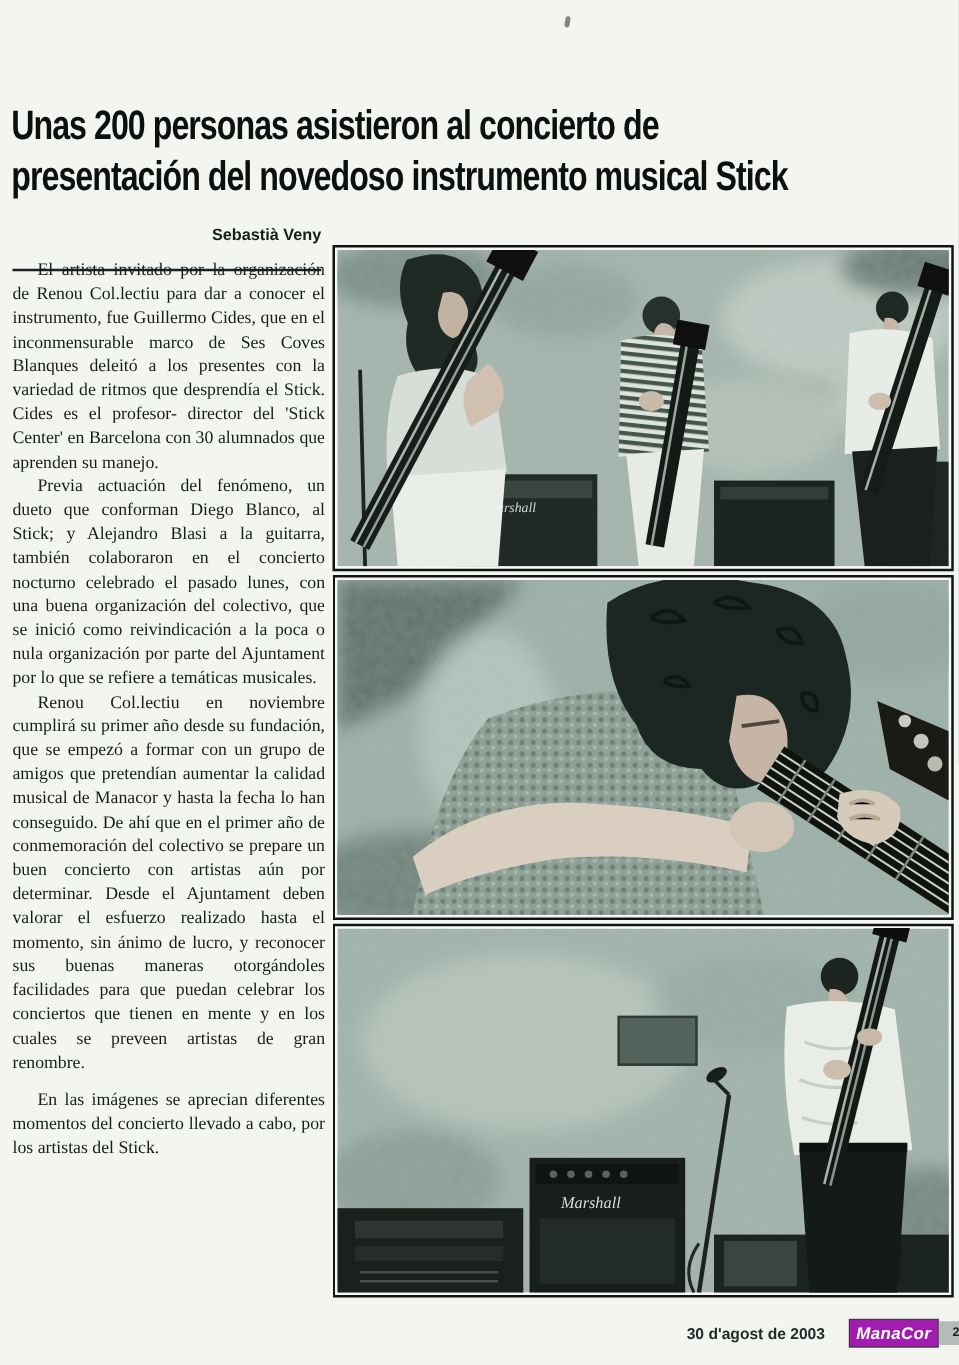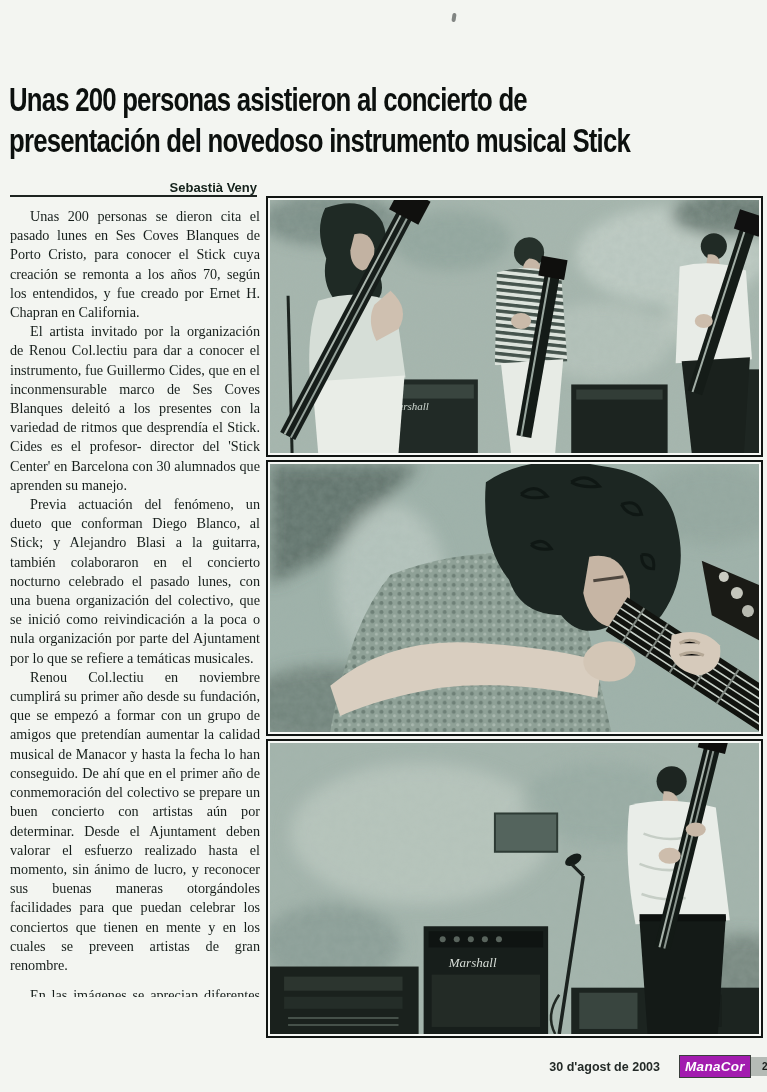--- a/index.html
+++ b/index.html
@@ -25,21 +25,21 @@
   }
   .headline{position:absolute;top:79px;left:9px;width:760px;}
   .headline .hl-line{
     font-family:"Liberation Sans",sans-serif;font-weight:800;font-size:33px;
     line-height:41px;letter-spacing:-1px;color:#0c100e;white-space:nowrap;
     transform:scaleX(.78);transform-origin:left center;
   }
   
   .byline-row{
     position:absolute;top:180px;left:10px;width:247px;
-    border-bottom:2px solid #1d2320;padding-bottom:0;text-align:right;
+    border-bottom:2px solid #1d2320;padding-bottom:20px;text-align:right;
     font-family:"Liberation Sans",sans-serif;font-size:13px;font-weight:700;
     color:#13201a;
   }
   .body-col{
     position:absolute;top:207px;left:10px;width:250px;height:790px;
     overflow:hidden;text-align:justify;
     font-size:14.2px;line-height:19.2px;color:#161e1b;
   }
   .body-col p{margin:0;text-indent:20px;}
   .body-col p.closing{margin-top:11px;}
@@ -79,21 +79,20 @@
 
 
   <div class="headline">
     <div class="hl-line">Unas 200 personas asistieron al concierto de</div>
     <div class="hl-line">presentación del novedoso instrumento musical Stick</div>
   </div>
 
   <div class="byline-row">Sebastià Veny</div>
 
   <div class="body-col">
-    <p>Unas 200 personas se dieron cita el pasado lunes en Ses Coves Blanques de Porto Cristo, para conocer el Stick cuya creación se remonta a los años 70, según los entendidos, y fue creado por Ernet H. Chapran en California.</p>
     <p>El artista invitado por la organización de Renou Col.lectiu para dar a conocer el instrumento, fue Guillermo Cides, que en el inconmensurable marco de Ses Coves Blanques deleitó a los presentes con la variedad de ritmos que desprendía el Stick. Cides es el profesor- director del 'Stick Center' en Barcelona con 30 alumnados que aprenden su manejo.</p>
     <p>Previa actuación del fenómeno, un dueto que conforman Diego Blanco, al Stick; y Alejandro Blasi a la guitarra, también colaboraron en el concierto nocturno celebrado el pasado lunes, con una buena organización del colectivo, que se inició como reivindicación a la poca o nula organización por parte del Ajuntament por lo que se refiere a temáticas musicales.</p>
     <p>Renou Col.lectiu en noviembre cumplirá su primer año desde su fundación, que se empezó a formar con un grupo de amigos que pretendían aumentar la calidad musical de Manacor y hasta la fecha lo han conseguido. De ahí que en el primer año de conmemoración del colectivo se prepare un buen concierto con artistas aún por determinar. Desde el Ajuntament deben valorar el esfuerzo realizado hasta el momento, sin ánimo de lucro, y reconocer sus buenas maneras otorgándoles facilidades para que puedan celebrar los conciertos que tienen en mente y en los cuales se preveen artistas de gran renombre.</p>
     <p class="closing">En las imágenes se aprecian diferentes momentos del concierto llevado a cabo, por los artistas del Stick.</p>
   </div>
 
   <div class="photo" id="photo-1">
     <svg viewBox="0 0 487 251" preserveAspectRatio="none">
       <defs>
         <filter id="nz1">

